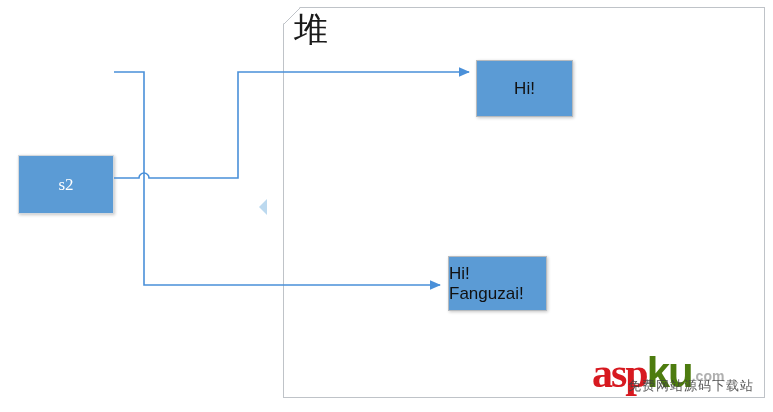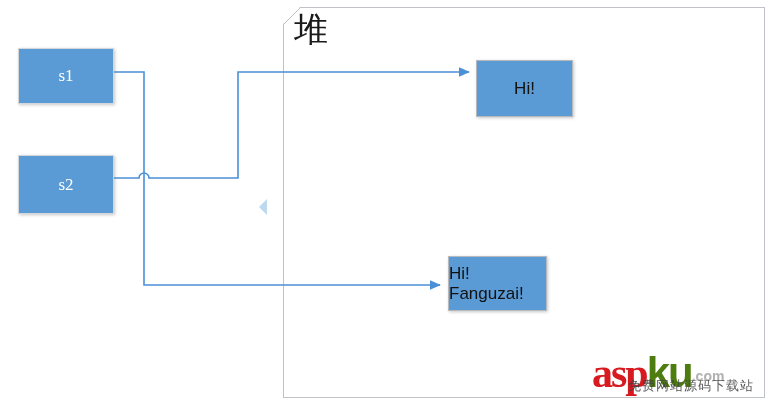--- a/index.html
+++ b/index.html
@@ -149,23 +149,20 @@
   <svg class="panel-edge" width="482" height="391" viewBox="0 0 482 391" xmlns="http://www.w3.org/2000/svg">
     <path d="M 0.5 17.5 L 17.5 0.5" stroke="#bfc3c8" stroke-width="1" fill="none"></path>
     <path d="M 0.5 17.5 L 0.5 390.5" stroke="#bfc3c8" stroke-width="1" fill="none"></path>
     <path d="M 17.5 0.5 L 481.5 0.5" stroke="#bfc3c8" stroke-width="1" fill="none"></path>
   </svg>
 
   <div class="panel-title">堆</div>
 
   <div class="collapse-handle"></div>
 
-  <div class="box src" id="box-s1">
-    <span>s1</span>
-  </div>
   <div class="box src" id="box-s2">
     <span>s2</span>
   </div>
 
   <div class="box heapitem" id="box-hi">
     <span>Hi!</span>
   </div>
   <div class="box heapitem" id="box-hifanguzai">
     <span>Hi! Fanguzai!</span>
   </div>

